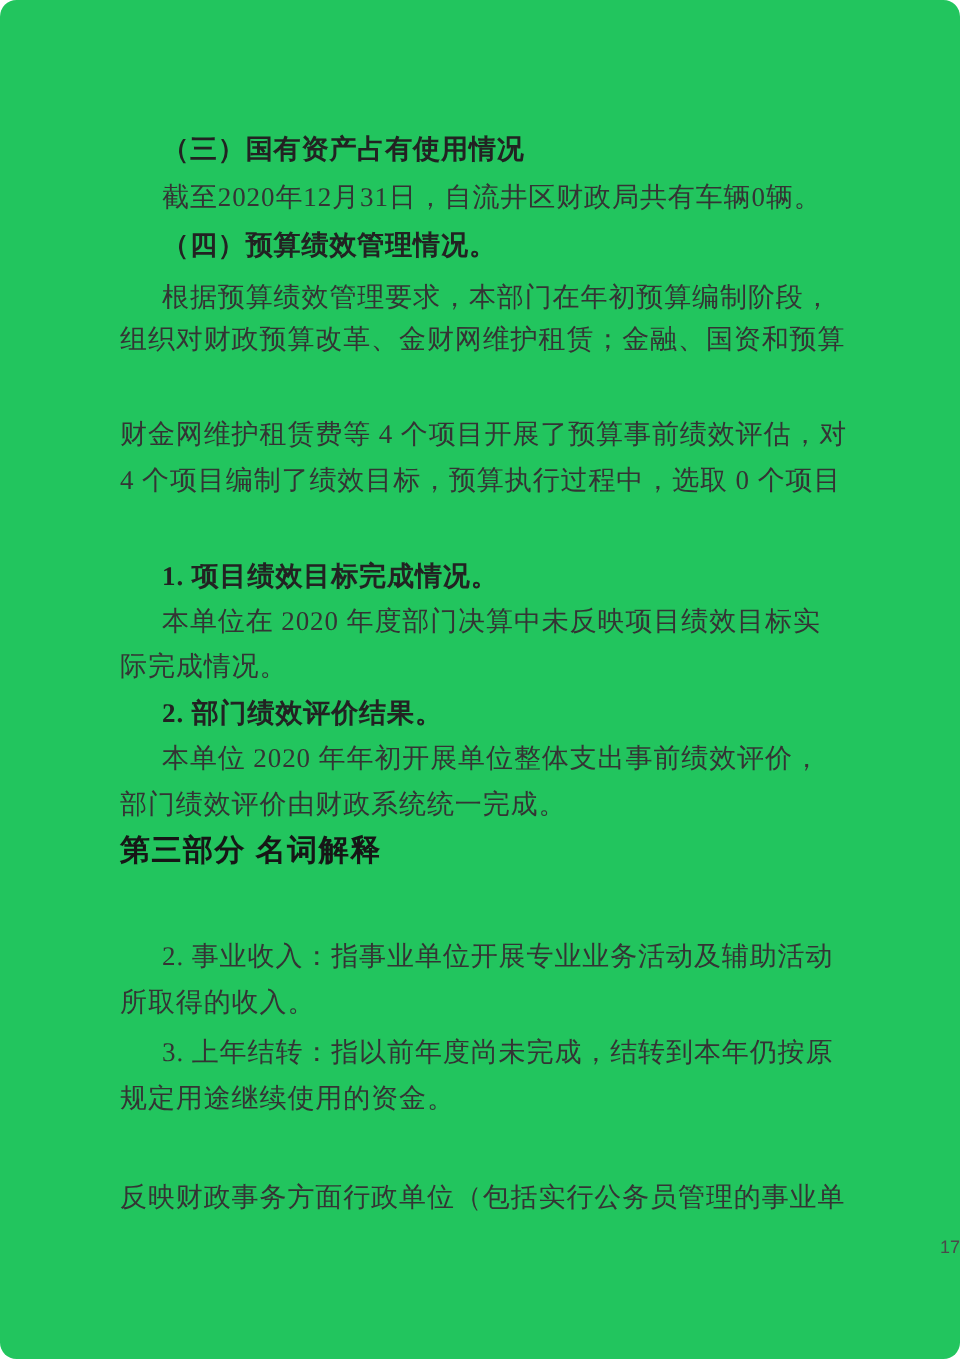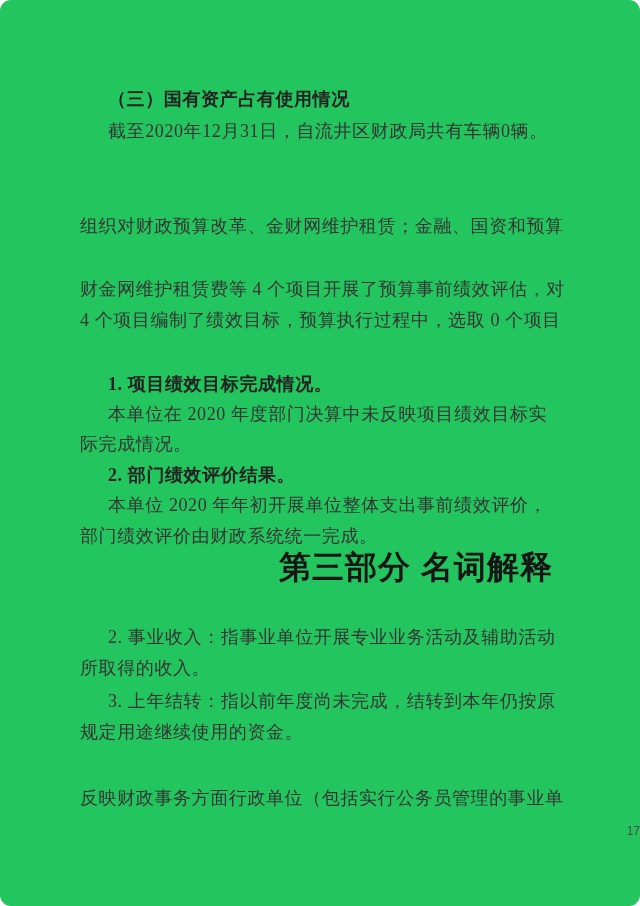--- a/index.html
+++ b/index.html
@@ -26,24 +26,24 @@
     letter-spacing: 0.6px;
     color: #343434;
   }
   .ln.ind  { left: 108px; }            
   .ln.bold { font-weight: bold; color: #222222; }
   .ln.wide { letter-spacing: 2.6px; }  
   .sec-heading {
     position: absolute;
     left: 80px;
     width: 473px;
-    text-align: right;
+    text-align: left;
     font-family: "Liberation Sans", "DejaVu Sans", sans-serif;
     font-weight: bold;
-    font-size: 32px;
+    font-size: 20px;
     line-height: 34px;
     letter-spacing: 1px;
     color: #161616;
     white-space: nowrap;
   }
   .page-number {
     position: absolute;
     top: 824px;
     left: 0;
     width: 640px;
@@ -54,20 +54,22 @@
   }
 </style>
 </head>
 <body>
 
 <div class="page">
 
   <div class="ln bold ind" style="top:88px">（三）国有资产占有使用情况</div>
   <div class="ln ind" style="top:120px">截至2020年12月31日，自流井区财政局共有车辆0辆。</div>
 
+  <div class="ln bold ind" style="top:152px">（四）预算绩效管理情况。</div>
+  <div class="ln ind" style="top:187px">根据预算绩效管理要求，本部门在年初预算编制阶段，</div>
   <div class="ln" style="top:215px">组织对财政预算改革、金财网维护租赁；金融、国资和预算</div>
   <div class="ln" style="top:278px">财金网维护租赁费等 4 个项目开展了预算事前绩效评估，对</div>
   <div class="ln" style="top:309px">4 个项目编制了绩效目标，预算执行过程中，选取 0 个项目</div>
 
   <div class="ln bold ind" style="top:373px">1. 项目绩效目标完成情况。</div>
   <div class="ln ind" style="top:403px">本单位在 2020 年度部门决算中未反映项目绩效目标实</div>
   <div class="ln" style="top:433px">际完成情况。</div>
 
   <div class="ln bold ind" style="top:464px">2. 部门绩效评价结果。</div>
   <div class="ln ind" style="top:494px">本单位 2020 年年初开展单位整体支出事前绩效评价，</div>

